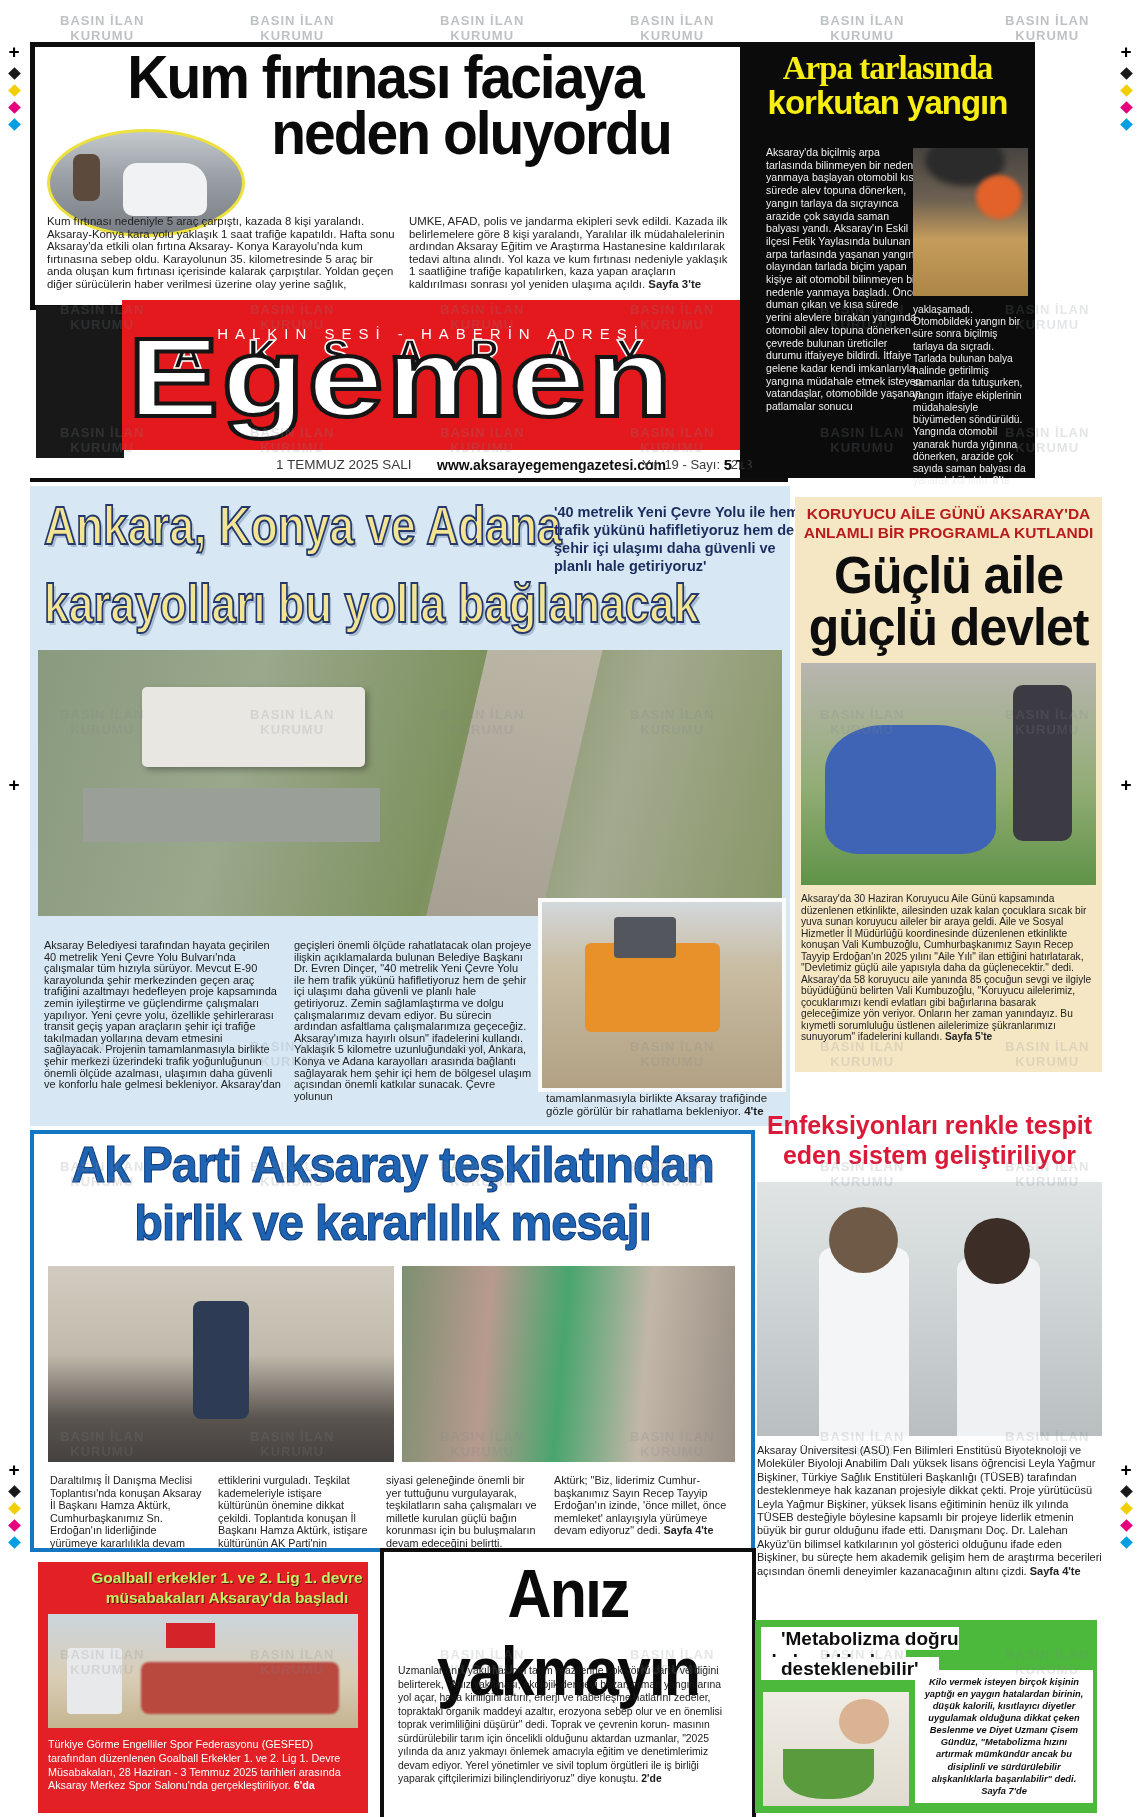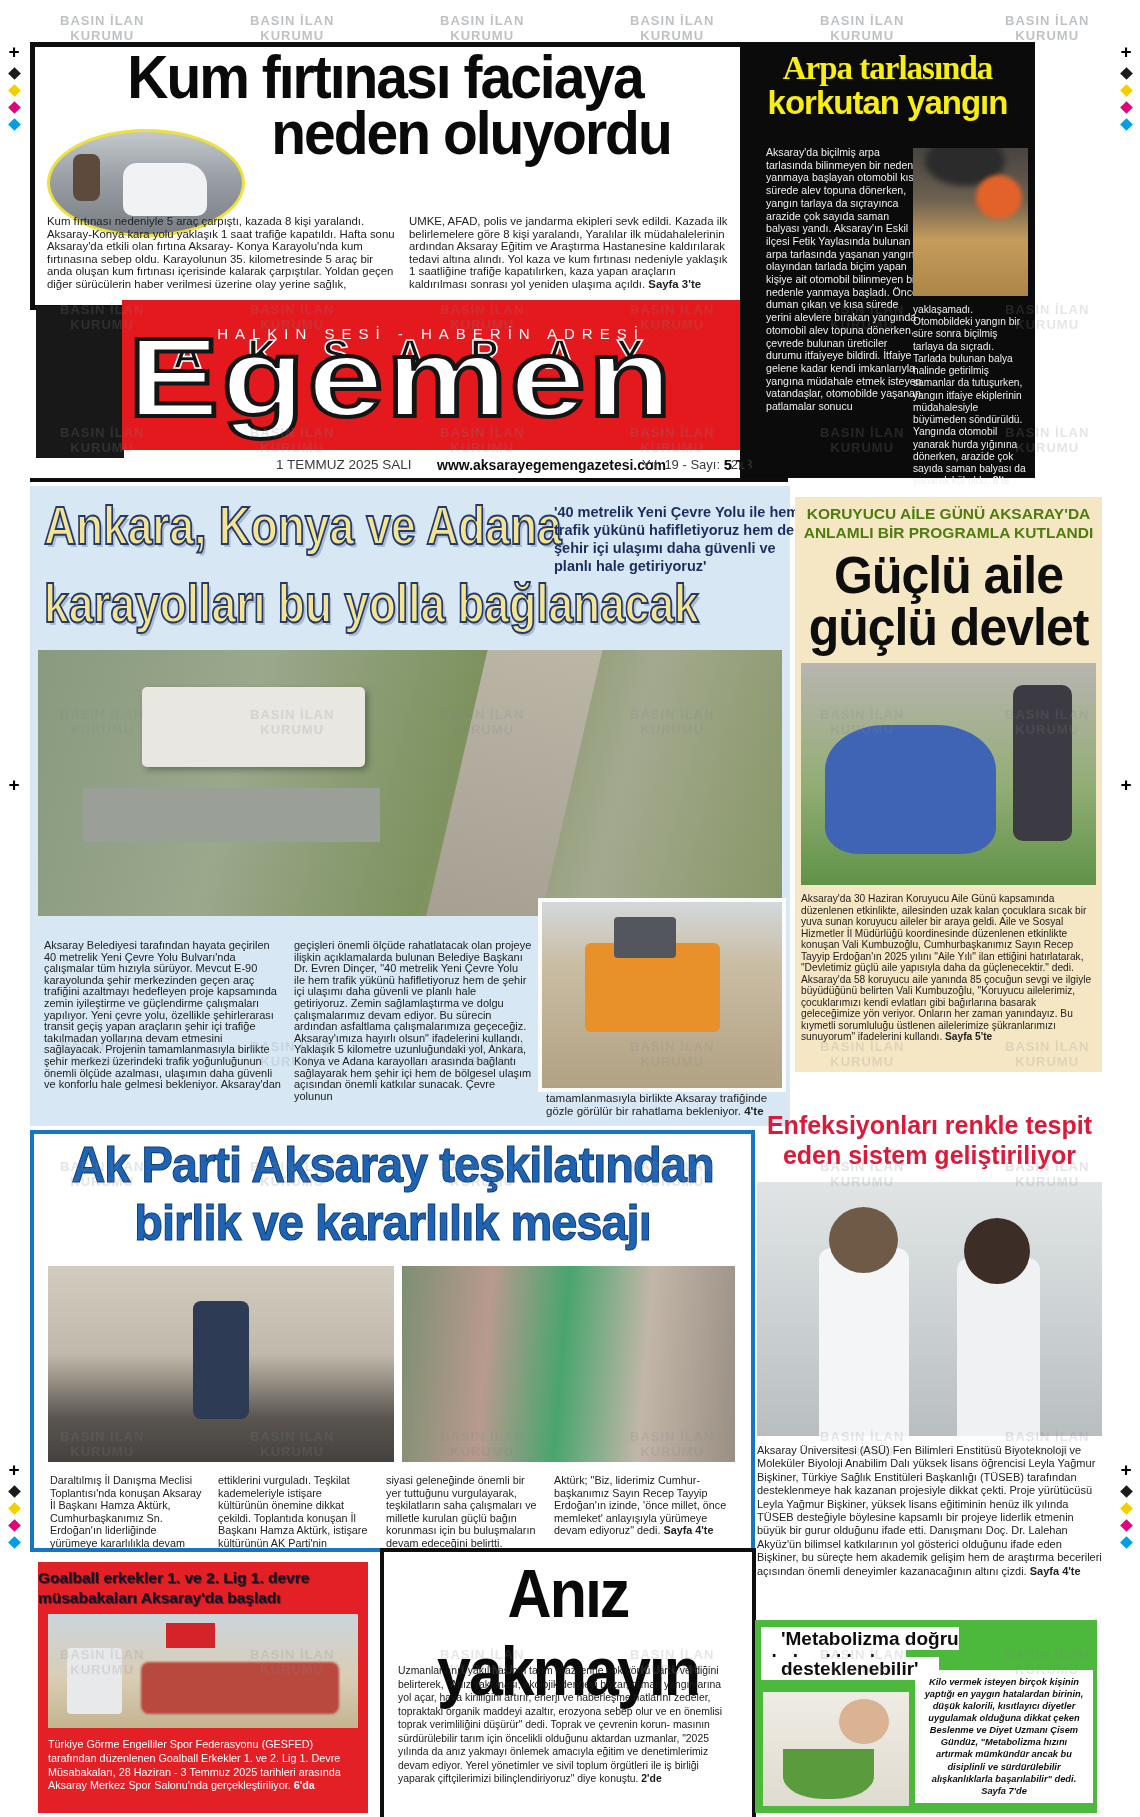--- a/index.html
+++ b/index.html
@@ -62,21 +62,21 @@
   #rr-quote{left:524px;top:18px;width:246px;color:#1b2d5e;font-weight:bold;font-size:14.5px;line-height:1.24;}
   #rr-photo{left:8px;top:164px;width:744px;height:266px;}
   #rr-inset{left:508px;top:412px;width:240px;height:186px;border:4px solid #fbfbfb;}
   .rr-col{top:454px;font-size:11px;line-height:1.055;color:#222;}
   #rr-c1{left:14px;width:238px;}
   #rr-c2{left:264px;width:238px;}
   #rr-cap{left:516px;top:606px;width:236px;font-size:11.5px;line-height:1.15;color:#222;}
 
   
   #family{left:795px;top:497px;width:307px;height:575px;background:#f6e7c4;}
-  .fam-kick{left:0;width:100%;text-align:center;color:#4d7c0f;font-weight:bold;font-size:15.5px;line-height:1.2;}
+  .fam-kick{left:0;width:100%;text-align:center;color:#b91c1c;font-weight:bold;font-size:15.5px;line-height:1.2;}
   .fam-h{left:0;width:100%;text-align:center;color:#0e0e0e;font-weight:bold;font-size:50px;
          letter-spacing:-1px;line-height:1.0;transform:scaleY(1.05);transform-origin:top;}
   #fam-photo{left:6px;top:166px;width:295px;height:222px;}
   #fam-body{left:6px;top:396px;width:296px;font-size:10.2px;line-height:1.13;color:#222;}
 
   
   #akparti{left:30px;top:1130px;width:717px;height:414px;border:4px solid #1577c2;background:#fff;}
   .ak-h{left:0;width:100%;text-align:center;font-weight:bold;font-size:47px;color:#1e64b4;
         letter-spacing:-1px;-webkit-text-stroke:1px #123c7a;transform:scaleY(1.05);transform-origin:top;}
   #ak-photo1{left:14px;top:132px;width:346px;height:196px;}
@@ -88,22 +88,22 @@
   #ak-c4{left:520px;width:182px;}
 
   
   #infection{left:757px;top:1112px;width:345px;height:496px;}
   .inf-h{left:0;width:100%;text-align:center;font-weight:bold;font-size:25px;color:#da1a38;line-height:1.1;}
   #inf-photo{left:0;top:70px;width:345px;height:254px;}
   #inf-body{left:0;top:332px;width:345px;font-size:11px;line-height:1.22;color:#222;}
 
   
   #goalball{left:38px;top:1562px;width:330px;height:251px;background:#e32025;}
-  .gb-h{left:0;width:100%;color:#0f172a;font-weight:bold;font-size:15.5px;line-height:1.25;
-        text-shadow:1px 1px 0 rgba(40,5,5,.6);}
+  .gb-h{left:0;width:100%;text-align:center;color:#bef264;font-weight:bold;font-size:15.5px;line-height:1.25;
+        text-shadow:1px 1px 0 rgba(40,5,5,.6);padding-left:24px;}
   #gb-photo{left:10px;top:52px;width:310px;height:114px;}
   #gb-body{left:10px;top:176px;width:310px;color:#fff;font-size:10.8px;line-height:1.28;}
 
   
   #stubble{left:380px;top:1548px;width:368px;height:265px;border:4px solid #0e0e0e;background:#fff;}
   #st-h{left:0;top:2px;width:100%;text-align:center;font-weight:bold;font-size:61px;letter-spacing:-2px;
         color:#0a0a0a;transform:scaleY(1.12);transform-origin:top;}
   #st-body{left:14px;top:112px;width:336px;font-size:10.4px;line-height:1.3;color:#1a1a1a;}
 
   

